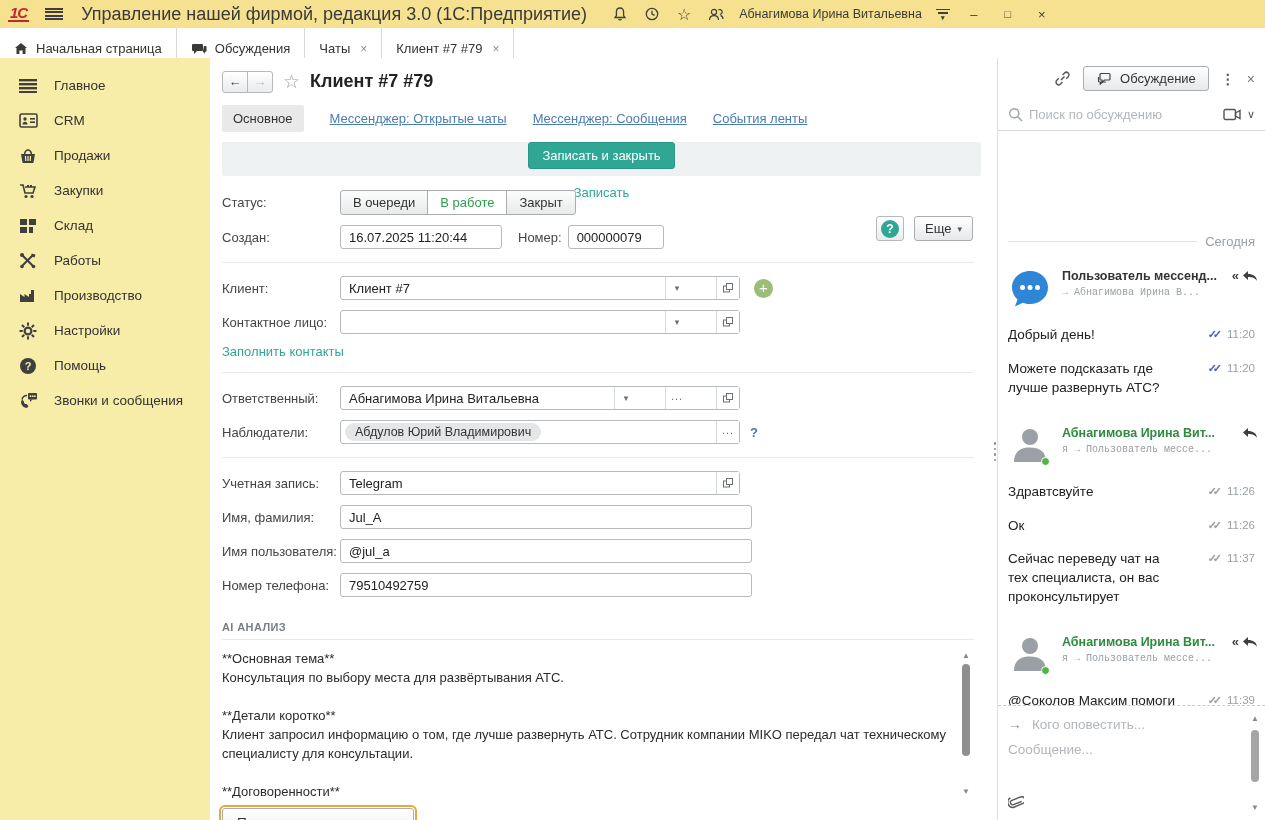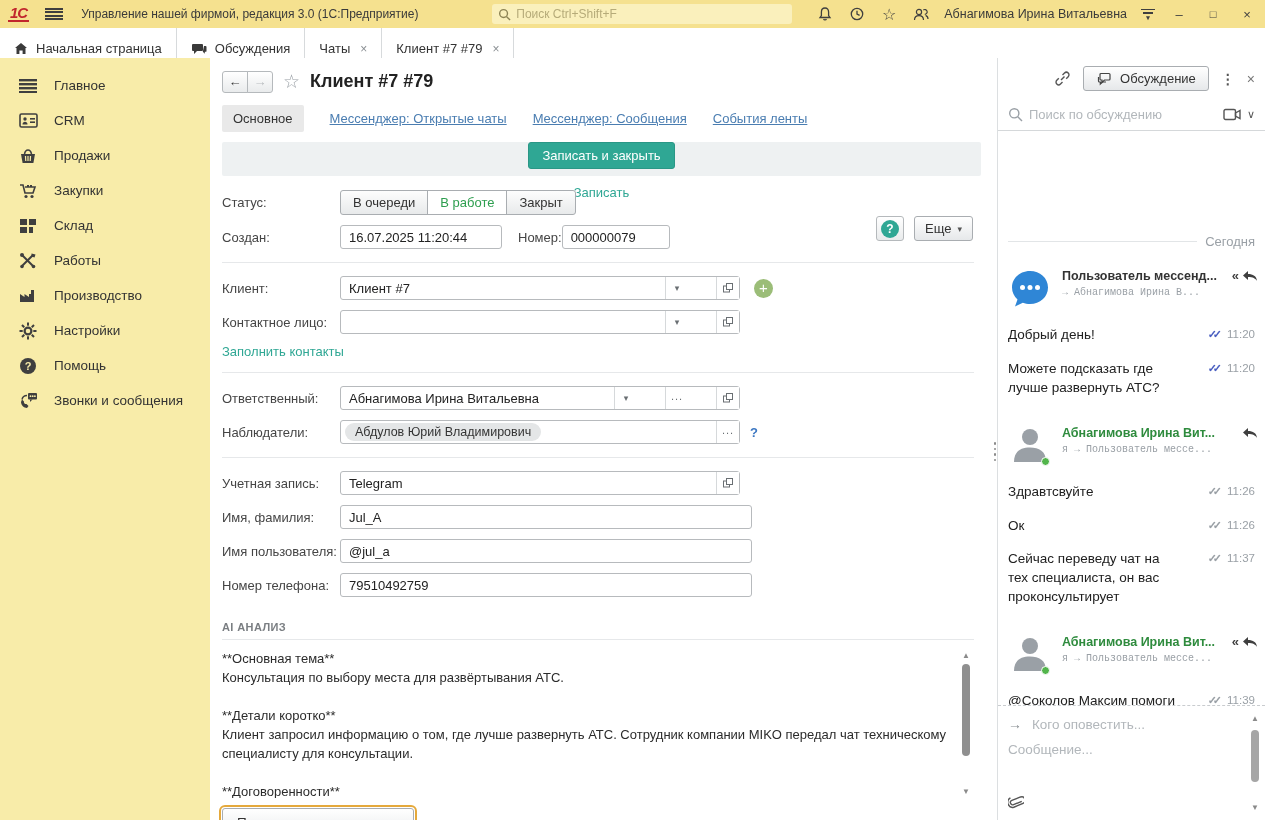--- a/index.html
+++ b/index.html
@@ -4,21 +4,21 @@
 <style>
   * { margin:0; padding:0; box-sizing:border-box; }
   html,body { width:1265px; height:820px; overflow:hidden; }
   body { font-family:"Liberation Sans", sans-serif; font-size:13px; color:#333; background:#fff; position:relative; }
 
   
   .titlebar { position:absolute; top:0; left:0; width:1265px; height:28px; background:#f5e18f; display:flex; align-items:center; padding:0 8px; gap:10px; }
   .logo1c { color:#c1272d; font-weight:bold; font-size:15px; font-style:italic; letter-spacing:-1px; border-bottom:2px solid #c1272d; line-height:14px; padding:0 2px; }
   .tb-ham { width:18px; height:12px; display:flex; flex-direction:column; justify-content:space-between; margin-left:6px; }
   .tb-ham i { height:2px; background:#3f3f3f; display:block; }
-  .tb-title { font-size:12px; color:#3a3a3a; margin-left:8px; white-space:nowrap; }
+  .tb-title { font-size:18px; color:#3a3a3a; margin-left:8px; white-space:nowrap; }
   .tb-search { margin-left:auto; width:300px; height:20px; background:#faf0bc; border-radius:3px; display:flex; align-items:center; padding:0 6px; gap:5px; }
   .tb-search input { border:none; outline:none; background:transparent; width:100%; font-size:12px; color:#555; font-family:"Liberation Sans",sans-serif; }
   .tb-search input::placeholder { color:#b6ab79; }
   .tb-icons { display:flex; align-items:center; gap:14px; margin-left:14px; }
   .tb-ic { width:18px; height:18px; display:flex; align-items:center; justify-content:center; color:#3f3f3f; }
   .tb-user { font-size:12.5px; color:#3a3a3a; white-space:nowrap; }
   .svcmenu { display:flex; flex-direction:column; align-items:center; gap:2px; }
   .svcmenu i { display:block; height:1.5px; background:#3f3f3f; }
   .svcmenu i:nth-child(1){width:14px;} .svcmenu i:nth-child(2){width:10px;}
   .svcmenu b { font-size:7px; color:#3f3f3f; line-height:4px; }
@@ -138,29 +138,20 @@
 
 <div class="titlebar">
   <span class="logo1c">1С</span>
   <span class="tb-ham">
       <i></i>
       <i></i>
       <i></i>
       <i></i>
     </span>
   <span class="tb-title">Управление нашей фирмой, редакция 3.0  (1С:Предприятие)</span>
-  <div class="tb-search">
-    <span>
-      <svg width="13" height="13" viewBox="0 0 14 14">
-          <circle cx="6" cy="6" r="4.2" fill="none" stroke="#8d8455" stroke-width="1.5"></circle>
-          <line x1="9.3" y1="9.3" x2="13" y2="13" stroke="#8d8455" stroke-width="1.5"></line>
-        </svg>
-    </span>
-    <input placeholder="Поиск Ctrl+Shift+F" style="">
-  </div>
   <div class="tb-icons">
     <span class="tb-ic">
       <svg width="16" height="16" viewBox="0 0 16 16">
           <path d="M8 2 C5.6 2 4.4 3.8 4.4 6 L4.4 9.5 L3 11.5 L13 11.5 L11.6 9.5 L11.6 6 C11.6 3.8 10.4 2 8 2 Z" fill="none" stroke="#3f3f3f" stroke-width="1.3"></path>
           <path d="M6.6 13 a1.5 1.5 0 0 0 2.8 0" fill="none" stroke="#3f3f3f" stroke-width="1.3"></path>
         </svg>
     </span>
     <span class="tb-ic">
       <svg width="16" height="16" viewBox="0 0 16 16">
           <circle cx="8" cy="8" r="5.7" fill="none" stroke="#3f3f3f" stroke-width="1.3"></circle>
@@ -376,21 +367,21 @@
         <span class="sbtn">В очереди</span>
         <span class="sbtn sel">В работе</span>
         <span class="sbtn">Закрыт</span>
       </span>
     </div>
 
     <div class="frow">
       <span class="flabel">Создан:</span>
       <input class="fld" style="width: 162px;" readonly="" value="16.07.2025 11:20:44">
       <span style="margin-left:16px;color:#454545;">Номер:</span>
-      <input class="fld" style="width: 108px; " readonly="" value="000000079">
+      <input class="fld" style="width: 96px; margin-left: 6px;" readonly="" value="000000079">
     </div>
 
     <div class="fdiv"></div>
 
     <div class="frow">
       <span class="flabel">Клиент:</span>
       <span class="combo">
         <input readonly="" value="Клиент #7" style="">
         <span class="cbtn">▾</span>
         <span class="cbtn">

